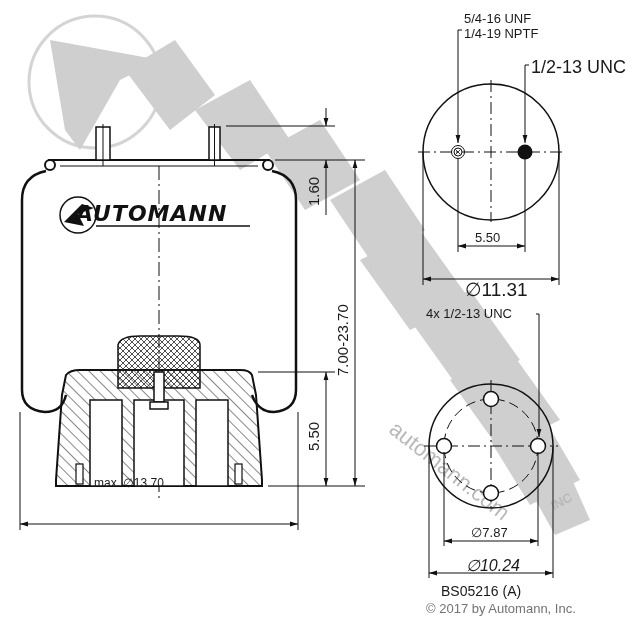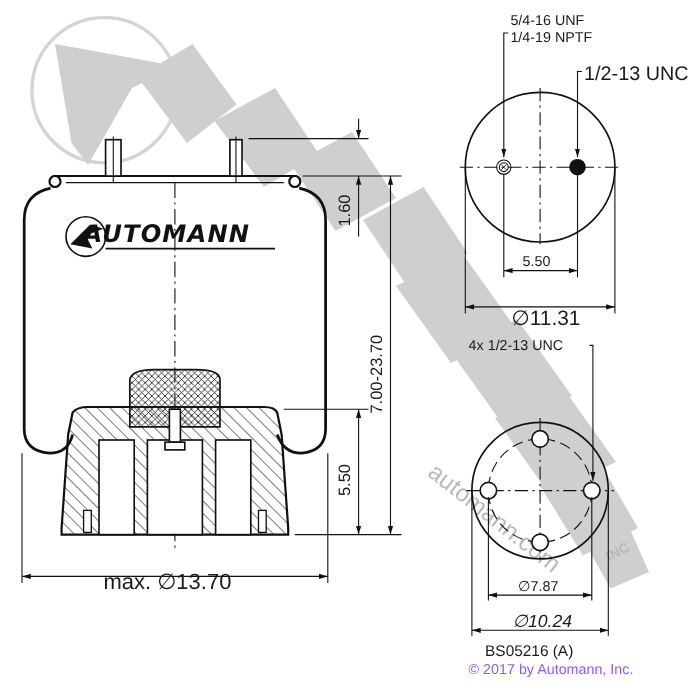--- a/index.html
+++ b/index.html
@@ -1,20 +1,20 @@
 <!DOCTYPE html>
 <html><head>
 <meta charset="utf-8">
 <style>
   html, body { margin: 0; padding: 0; background: #ffffff; }
   body { width: 632px; height: 632px; position: relative; overflow: hidden; font-family: "Liberation Sans", sans-serif; }
   svg { position: absolute; left: 0; top: 0; }
   .lbl { position: absolute; color: #1a1a1a; font-family: "Liberation Sans", sans-serif; white-space: nowrap; line-height: 1; }
   .vlbl { position: absolute; color: #1a1a1a; font-family: "Liberation Sans", sans-serif; white-space: nowrap; line-height: 1; transform-origin: left top; transform: rotate(-90deg); }
-  .copy { position: absolute; color: #8b5cf6; font-family: "Liberation Sans", sans-serif; white-space: nowrap; font-size: 13px; }
+  .copy { position: absolute; color: #737373; font-family: "Liberation Sans", sans-serif; white-space: nowrap; font-size: 13px; }
   .wm-text { position: absolute; color: #b9b9b9; font-family: "Liberation Sans", sans-serif; font-size: 22px; white-space: nowrap; transform-origin: left top; }
   .logo-text { position: absolute; font-family: "DejaVu Sans", sans-serif; font-style: italic; font-weight: bold; font-size: 22px; letter-spacing: 1px; color: #111; white-space: nowrap; }
 </style>
 </head>
 <body>
 
 <svg width="632" height="632" viewBox="0 0 632 632">
   <g fill="none" stroke="#d4d4d4" stroke-width="3">
     <circle cx="95" cy="82" r="66"></circle>
   </g>
@@ -149,21 +149,21 @@
     <path d="M64,222 L82,204 L94,208 L78,214 L84,226 Z" fill="#111" stroke="none"></path>
     <line x1="96" y1="226" x2="250" y2="226" stroke-width="1.5"></line>
   </g>
 </svg>
 
 <div class="logo-text" style="left:76px; top:201px;">AUTOMANN</div>
 
 <div class="vlbl" style="left:306px; top:206px; font-size:15px;">1.60</div>
 <div class="vlbl" style="left:335px; top:376px; font-size:15px;">7.00-23.70</div>
 <div class="vlbl" style="left:306px; top:451px; font-size:15px;">5.50</div>
-<div class="lbl" style="left:94px; top:519px; font-size:20px;">max. ∅13.70</div>
+<div class="lbl" style="left:94px; top:477px; font-size:12px;">max. ∅13.70</div>
 
 <div class="lbl" style="left:464px; top:12px; font-size:13px;">5/4-16 UNF</div>
 <div class="lbl" style="left:464px; top:27px; font-size:13px;">1/4-19 NPTF</div>
 <div class="lbl" style="left:531px; top:58px; font-size:18px;">1/2-13 UNC</div>
 <div class="lbl" style="left:475px; top:231px; font-size:13px;">5.50</div>
 <div class="lbl" style="left:465px; top:280px; font-size:19px;text-align:right;">∅11.31</div>
 
 <div class="lbl" style="left:426px; top:307px; font-size:13px;text-align:right;">4x 1/2-13 UNC</div>
 <div class="lbl" style="left:471px; top:526px; font-size:13px;">∅7.87</div>
 <div class="lbl" style="left:466px; top:558px; font-size:16px;font-style:italic;">∅10.24</div>

